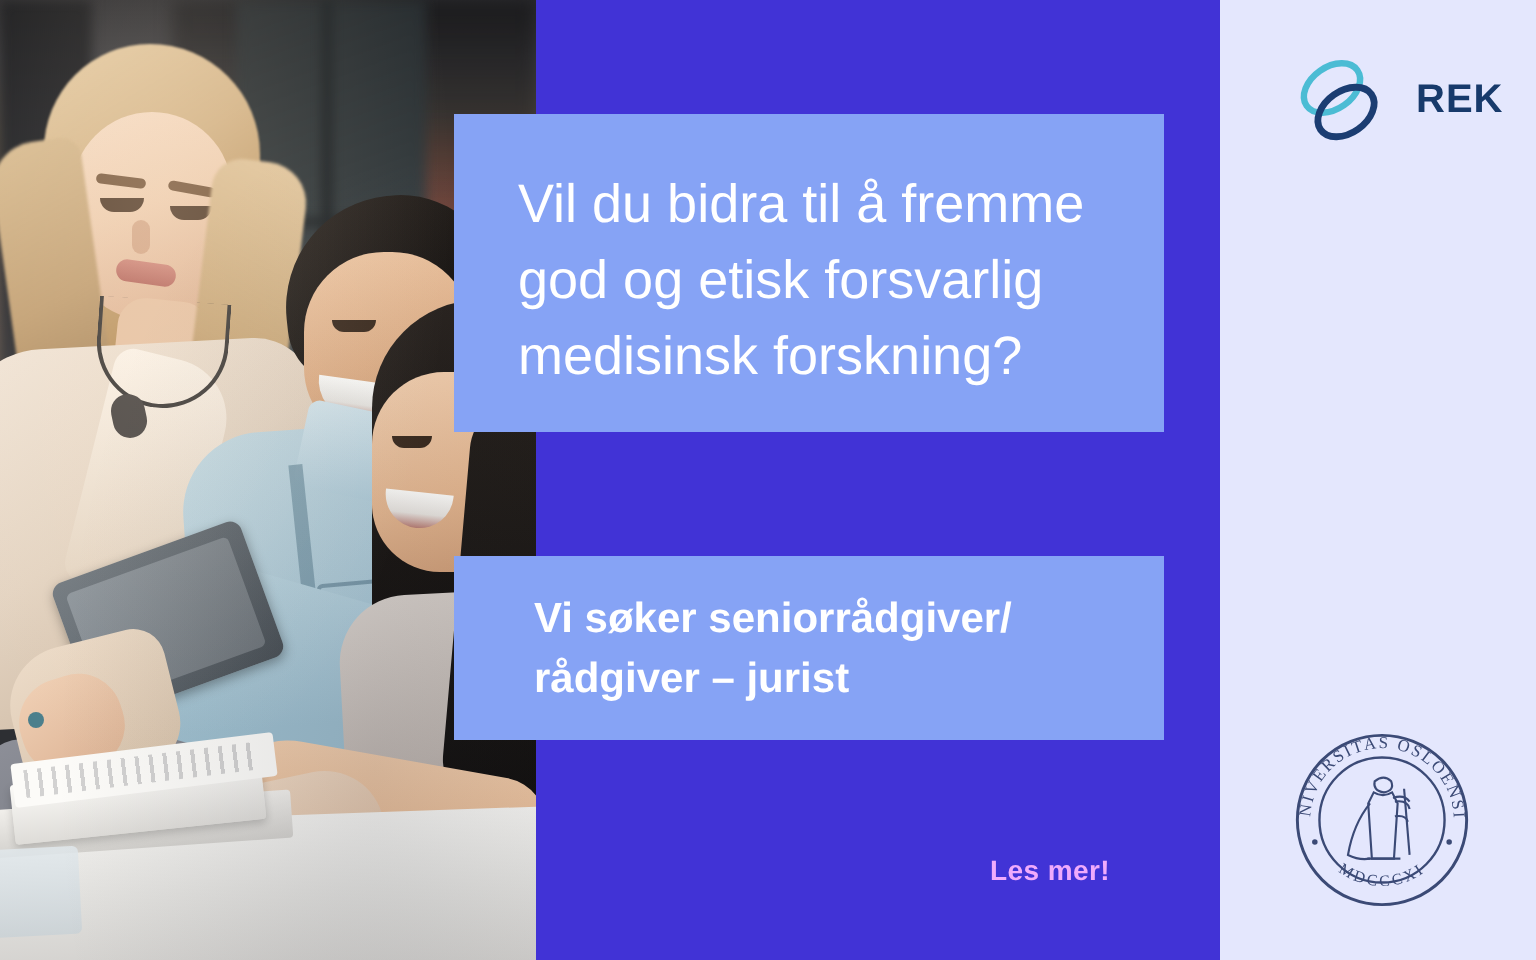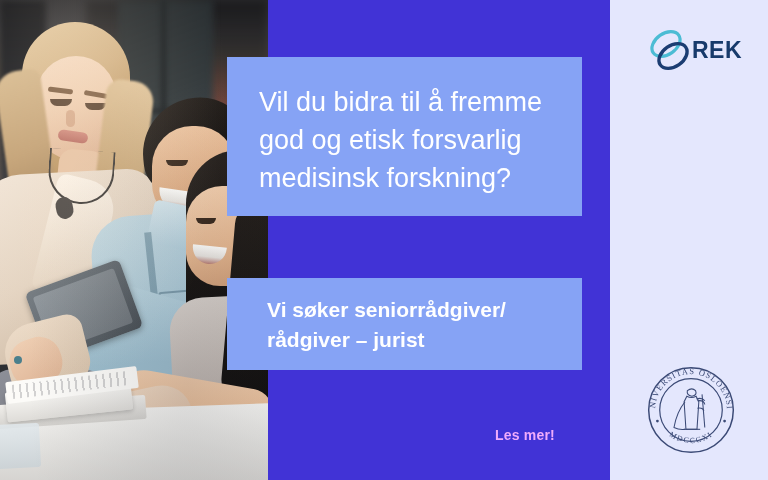--- a/index.html
+++ b/index.html
@@ -310,25 +310,25 @@
 
   
   #rek-logo {
     position: absolute;
     left: 648px; top: 26px;
     width: 96px; height: 48px;
     display: flex; align-items: center;
   }
   #rek-mark { width: 44px; height: 46px; flex: 0 0 44px; }
   #rek-word {
-    font-size: 23px;
+    font-size: 20px;
     font-weight: bold;
     letter-spacing: .5px;
     color: #173a6b;
-    margin-left: 0px;
+    margin-left: 16px;
     line-height: 1;
   }
 
   
   #uio-seal {
     position: absolute;
     left: 645px; top: 364px;
     width: 92px; height: 92px;
   }
 

